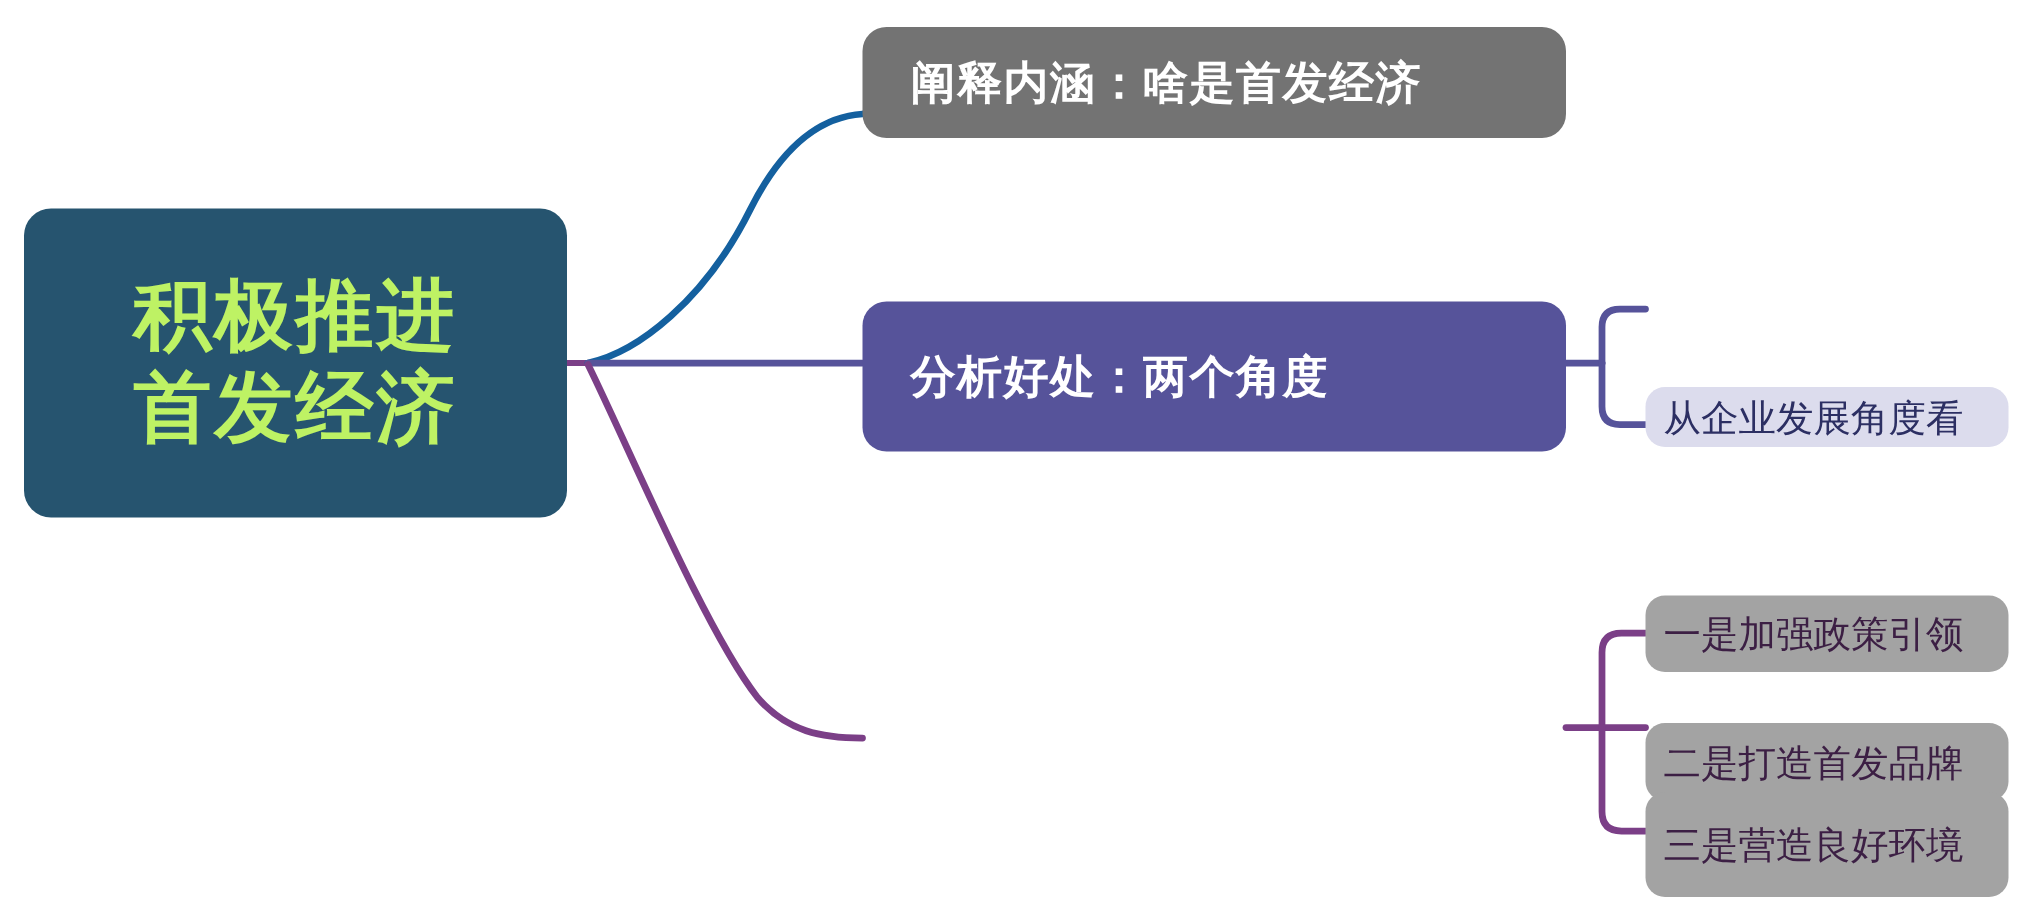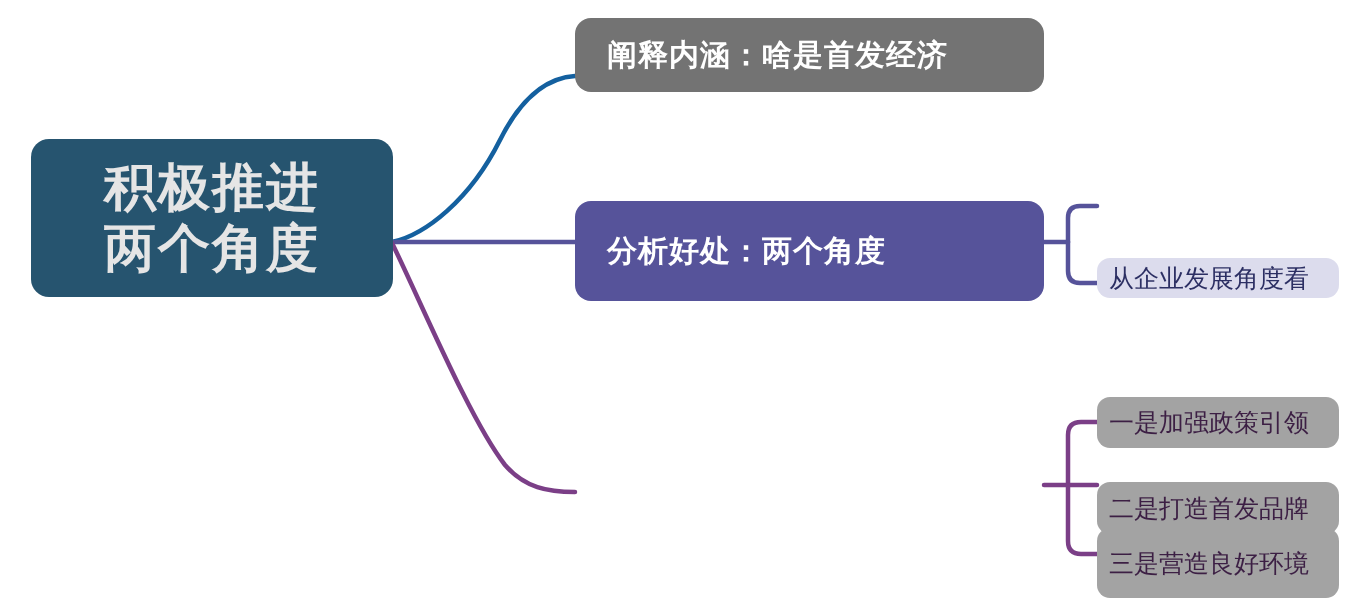--- a/index.html
+++ b/index.html
@@ -30,32 +30,31 @@
     box-sizing: border-box;
     display: flex;
     align-items: center;
     border-radius: 14px;
     white-space: nowrap;
   }
   .node-root {
     left: 16px;
     top: 139px;
     width: 362px;
-    height: 158px;
+    height: 206px;
     background: #26546f;
     border-radius: 18px;
-    color: #e5e5e5;
+    color: #bef264;
     font-size: 52px;
     font-weight: bold;
     letter-spacing: 2px;
     line-height: 1.18;
     justify-content: center;
     text-align: center;
     flex-direction: column;
-    margin-left: 15px;
   }
   .node-root .rl {
     display: block;
   }
   .node-branch {
     left: 575px;
     color: #ffffff;
     font-size: 30px;
     font-weight: bold;
     letter-spacing: 1px;
@@ -127,21 +126,21 @@
     <path d="M1068,242 L1068,271 Q1068,283 1080,283 L1097,283" fill="none" stroke="#56539a" stroke-width="4.5" stroke-linecap="round" stroke-linejoin="round"></path>
 
     <path d="M1044,485 L1068,485" fill="none" stroke="#7b3f87" stroke-width="4.5" stroke-linecap="round"></path>
     <path d="M1068,485 L1068,435 Q1068,422 1081,422 L1097,422" fill="none" stroke="#7b3f87" stroke-width="4.5" stroke-linecap="round" stroke-linejoin="round"></path>
     <path d="M1068,485 L1097,485" fill="none" stroke="#7b3f87" stroke-width="4.5" stroke-linecap="round"></path>
     <path d="M1068,485 L1068,541 Q1068,554 1081,554 L1097,554" fill="none" stroke="#7b3f87" stroke-width="4.5" stroke-linecap="round" stroke-linejoin="round"></path>
   </svg>
 
   <div class="node node-root">
     <span class="rl">积极推进</span>
-    <span class="rl">两个角度</span>
+    <span class="rl">首发经济</span>
   </div>
 
   <div class="node node-branch branch-1">
     <span class="btxt">阐释内涵：啥是首发经济</span>
   </div>
 
   <div class="node node-branch branch-2">
     <span class="btxt">分析好处：两个角度</span>
   </div>
 

